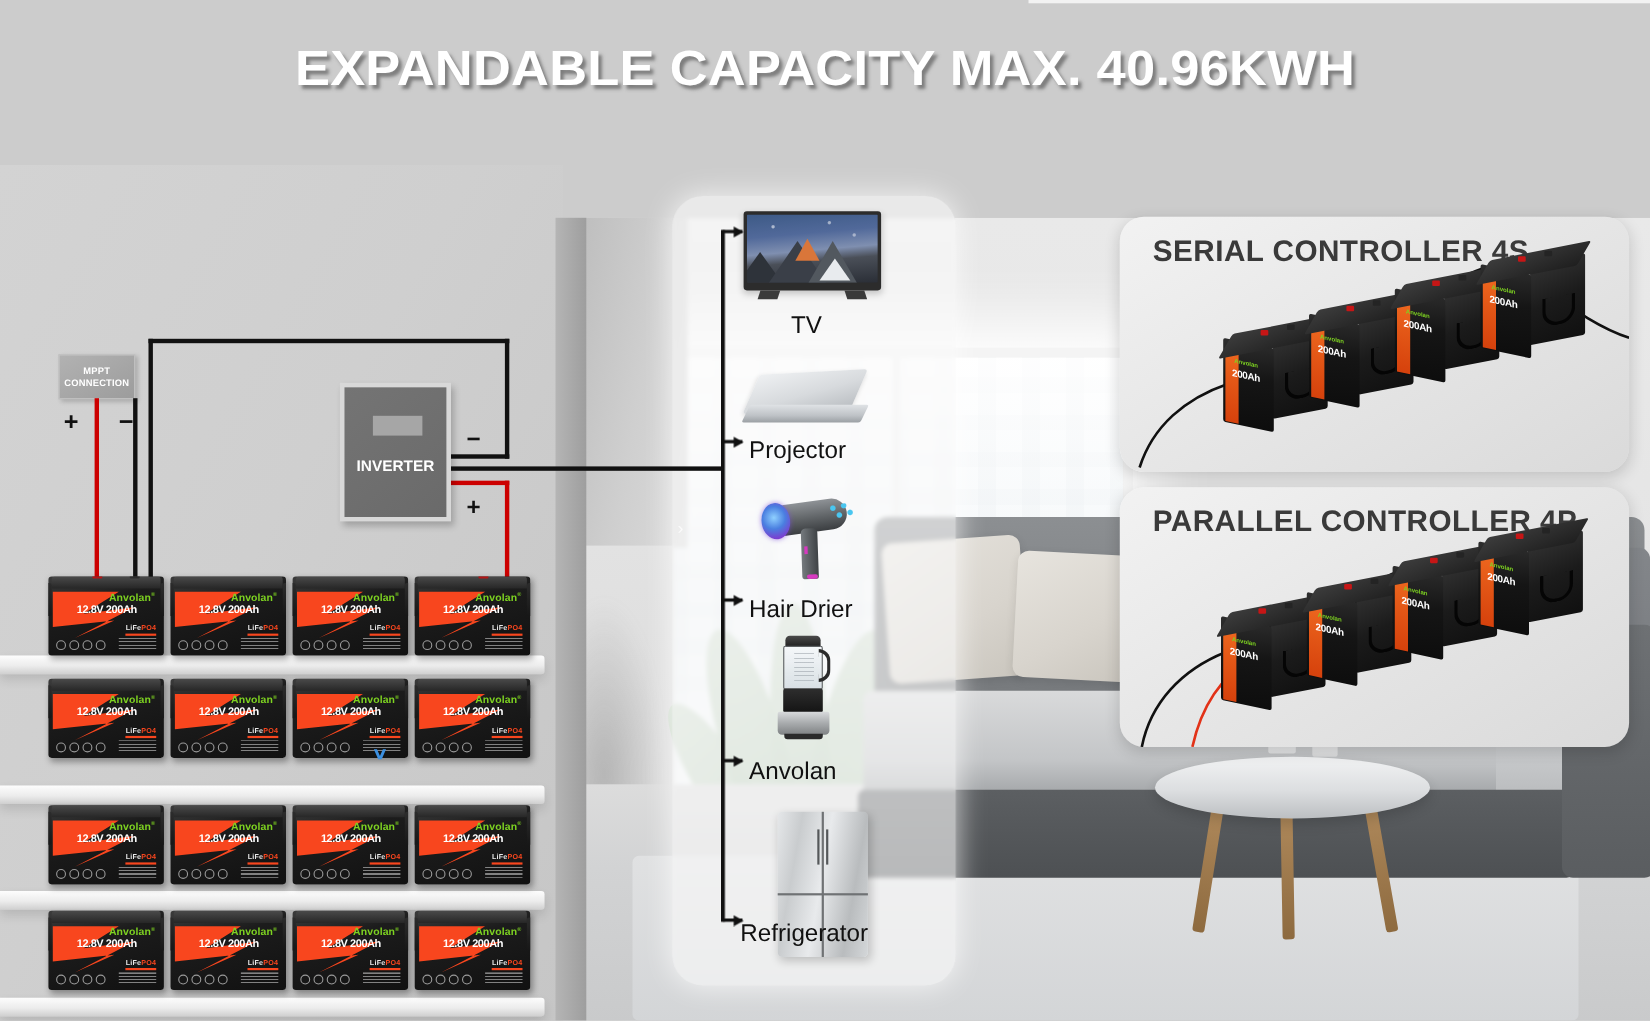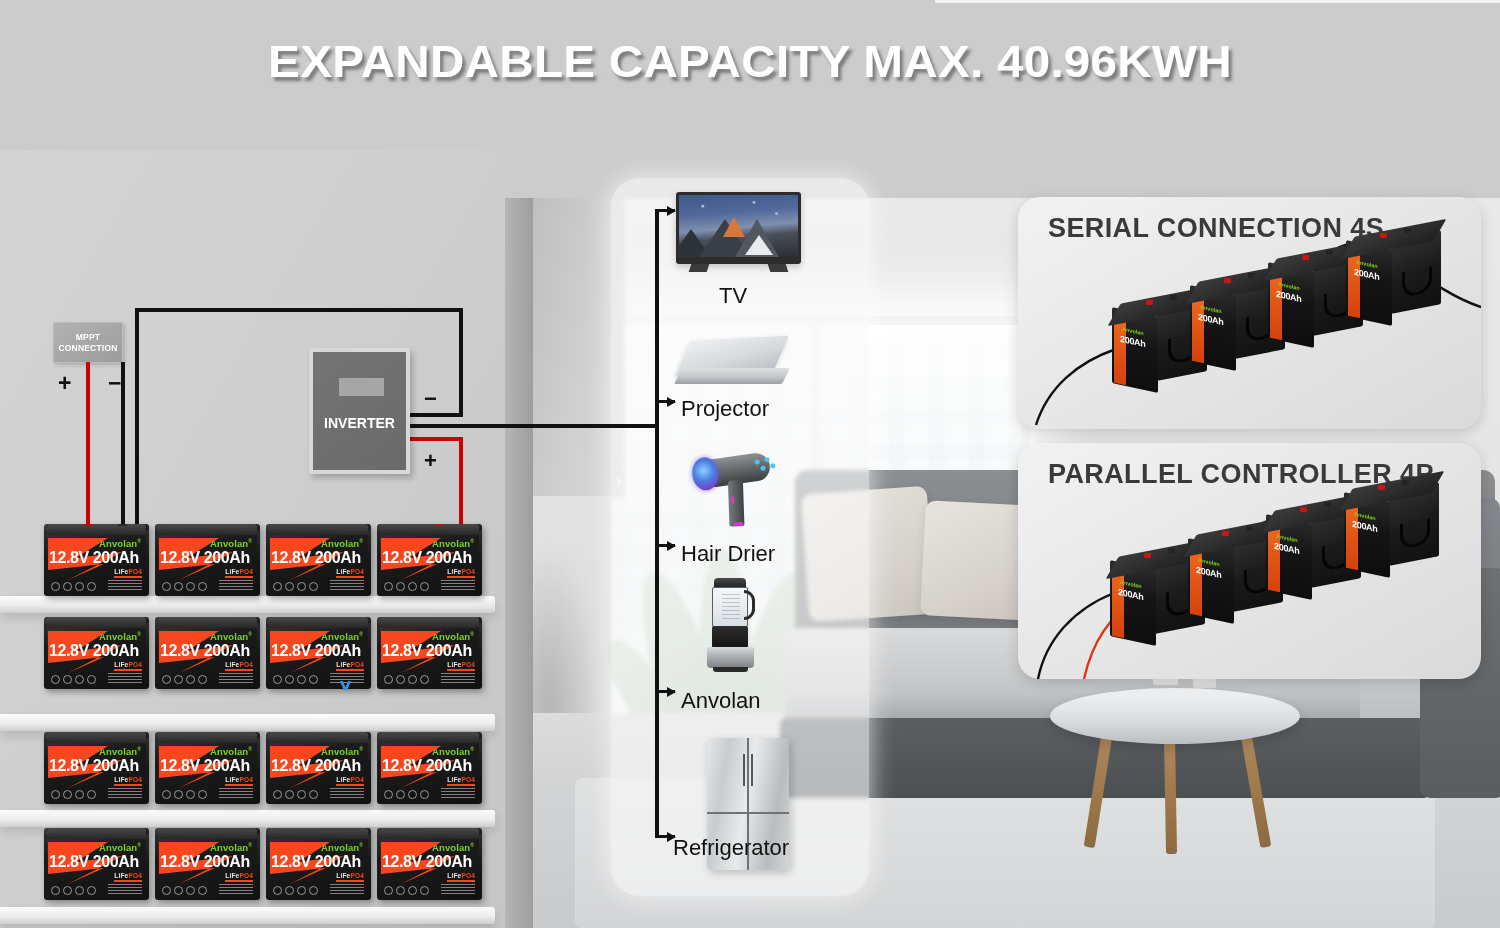--- a/index.html
+++ b/index.html
@@ -258,23 +258,23 @@
     overflow:hidden;
   }
   .bat-bolt svg { display:block; }
   .bat-brand {
     position:absolute; right:8px; top:14px;
     color:#7ed321; font-size:9.5px; font-weight:700; letter-spacing:.1px;
   }
   .bat-brand sup { font-size:5px; vertical-align: super; }
   .bat-spec {
     position:absolute; left:5px; top:25px; width:96px;
-    color:#fff; font-size:16px; font-weight:700;
+    color:#fff; font-size:10px; font-weight:700;
     letter-spacing:-.4px; white-space:nowrap;
-    text-align:left;
+    text-align:center;
   }
   .bat-lifepo {
     position:absolute; right:7px; top:44px;
     color:#e9e9e9; font-size:6.5px; font-weight:700; letter-spacing:.2px;
   }
   .bat-lifepo i { color:#f8461e; font-style:normal; }
   .bat-underbar {
     position:absolute; right:7px; top:52px; width:28px; height:2px;
     background:#f8461e;
   }
@@ -1050,21 +1050,21 @@
       <div class="fr-body"></div>
       <div class="fr-vsplit"></div>
       <div class="fr-hsplit"></div>
       <div class="fr-handle h1"></div>
       <div class="fr-handle h2"></div>
     </div>
   </div>
   <div class="appl-label" style="left:673px; top:835px;">Refrigerator</div>
 
   <div class="conn-card serial">
-    <div class="conn-title left-align">SERIAL CONNECTION  4S</div>
+    <div class="conn-title left-align">SERIAL CONTROLLER  4S</div>
     <svg class="conn-svg" viewBox="0 0 463 232" preserveAspectRatio="none">
       <path d="M18 228 C 30 190, 60 165, 98 152 L 128 140" fill="none" stroke="#111" stroke-width="2.4"></path>
       <path d="M142 120 C 168 96, 196 92, 212 104" fill="none" stroke="#111" stroke-width="2.4"></path>
       <path d="M222 92 C 248 68, 276 64, 292 78" fill="none" stroke="#111" stroke-width="2.4"></path>
       <path d="M300 64 C 326 42, 352 40, 368 56" fill="none" stroke="#111" stroke-width="2.4"></path>
       <path d="M372 56 C 404 78, 432 100, 463 110" fill="none" stroke="#111" stroke-width="2.4"></path>
     </svg>
     <div class="mini-bat" id="s-bat0" style="left:94px; top:101px;">
         <div class="mb-side"></div>
         <div class="mb-face"></div>

